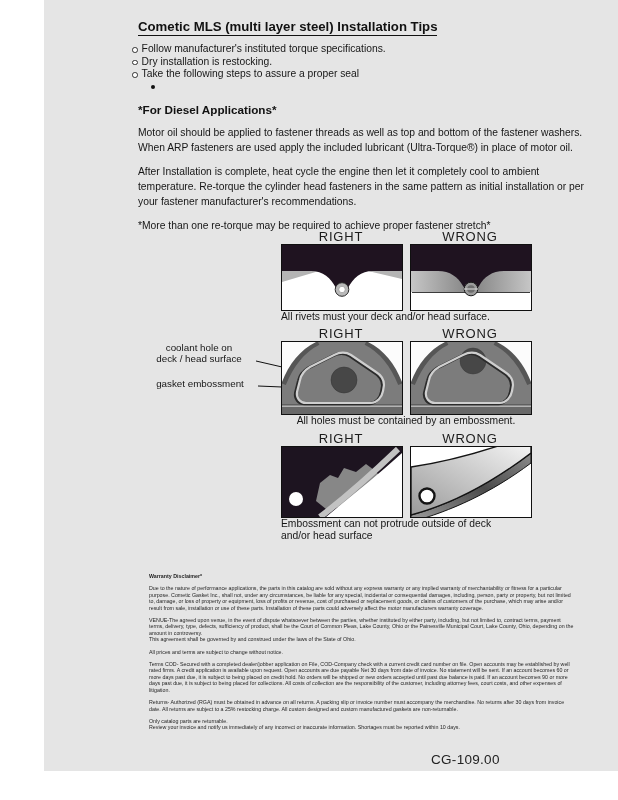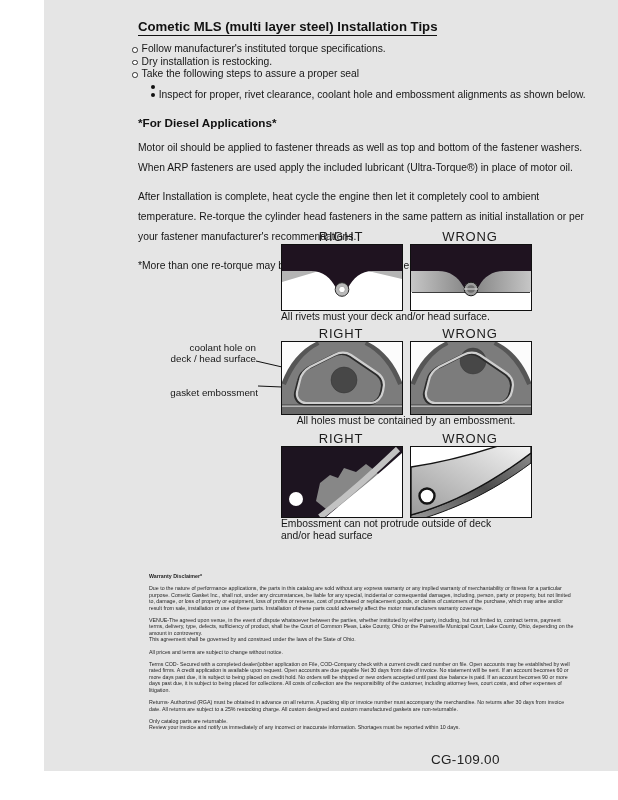--- a/index.html
+++ b/index.html
@@ -19,32 +19,32 @@
   .bullet-row .mk {
     flex:0 0 auto; width:3.6px; height:3.6px; border:1px solid #333; border-radius:50%;
     margin:4px 4px 0 0; background:#fff;
   }
   .sub-bullet-row { display:flex; padding-left:19px; }
   .sub-bullet-row .mk2 {
     flex:0 0 auto; width:4.2px; height:4.2px; border-radius:50%; background:#111;
     margin:4px 3.5px 0 0;
   }
   .diesel-heading { margin:14px 0 0 6px; font-size:11.7px; font-weight:bold; color:#111; }
-  .body-para { margin:9px 0 0 6px; width:455px; font-size:10.3px; line-height:20px; color:#161616; }
+  .body-para { margin:9px 0 0 6px; width:455px; font-size:10.3px; line-height:15px; color:#161616; }
 
   
   .dlabel {
     position:absolute; width:120px; text-align:center;
     font-size:13px; letter-spacing:0.8px; color:#1b1b1b;
   }
   .dbox { position:absolute; width:120px; border:1.6px solid #101010; background:#fff; }
   .dbox svg { display:block; width:100%; height:100%; }
   .dcaption { position:absolute; font-size:10.3px; line-height:11.8px; color:#161616; }
   .anno {
-    position:absolute; text-align:right; font-size:9.8px; line-height:10.6px; color:#161616;
+    position:absolute; text-align:center; font-size:9.8px; line-height:10.6px; color:#161616;
   }
   .anno-lines { position:absolute; left:110px; top:340px; }
 
   
   .legal {
     position:absolute; left:105px; top:573px; width:425px;
     font-size:5.3px; line-height:6.4px; color:#1f1f1f;
   }
   .legal .lh { font-weight:bold; margin:0 0 6px 0; }
   .legal p { margin:6px 0 0 0; }
@@ -71,24 +71,20 @@
       <div class="bullet-row">
         <span class="mk"></span>
         <span>Dry installation is restocking.</span>
       </div>
       <div class="bullet-row">
         <span class="mk"></span>
         <span>Take the following steps to assure a proper seal</span>
       </div>
       <div class="sub-bullet-row">
         <span class="mk2"></span>
-      </div>
-      <div class="sub-bullet-row">
-        <span class="mk2"></span>
-        <span>Inspect for proper, rivet clearance, coolant hole and embossment alignments as shown below.</span>
       </div>
     </div>
 
     <div class="diesel-heading">*For Diesel Applications*</div>
     <div class="body-para">Motor oil should be applied to fastener threads as well as top and bottom of the fastener washers. When ARP fasteners are used apply the included lubricant (Ultra-Torque®) in place of motor oil.</div>
     <div class="body-para">After Installation is complete, heat cycle the engine then let it completely cool to ambient temperature. Re-torque the cylinder head fasteners in the same pattern as initial installation or per your fastener manufacturer's recommendations.</div>
     <div class="body-para">*More than one re-torque may be required to achieve proper fastener stretch*</div>
   </div>
 
   <div class="dlabel" style="left:237px; top:229px;">RIGHT</div>
@@ -126,21 +122,21 @@
 
   <div class="dcaption" style="left:237px; top:311px;">All rivets must your deck and/or head surface.</div>
 
   <div class="dlabel" style="left:237px; top:326px;">RIGHT</div>
   <div class="dlabel" style="left:366px; top:326px;">WRONG</div>
 
   <div class="anno" style="left:98px; top:343px; width:114px;">
     <div>coolant hole on</div>
     <div>deck / head surface</div>
   </div>
-  <div class="anno" style="left:98px; top:388px; width:116px;">gasket embossment</div>
+  <div class="anno" style="left:98px; top:379px; width:116px;">gasket embossment</div>
 
   <svg class="anno-lines" width="200" height="55">
     <line x1="102" y1="21" x2="189" y2="41" stroke="#111" stroke-width="1"></line>
     <line x1="104" y1="46" x2="152" y2="48" stroke="#111" stroke-width="1"></line>
   </svg>
 
   <div class="dbox" style="left:237px; top:341px; height:72px;">
     <svg viewBox="0 0 120 72" preserveAspectRatio="none">
       <rect x="0" y="0" width="120" height="72" fill="#7c7c7c"></rect>
       <path d="M36 0 C20 8 9 22 1 42" stroke="#565656" stroke-width="6" fill="none"></path>

